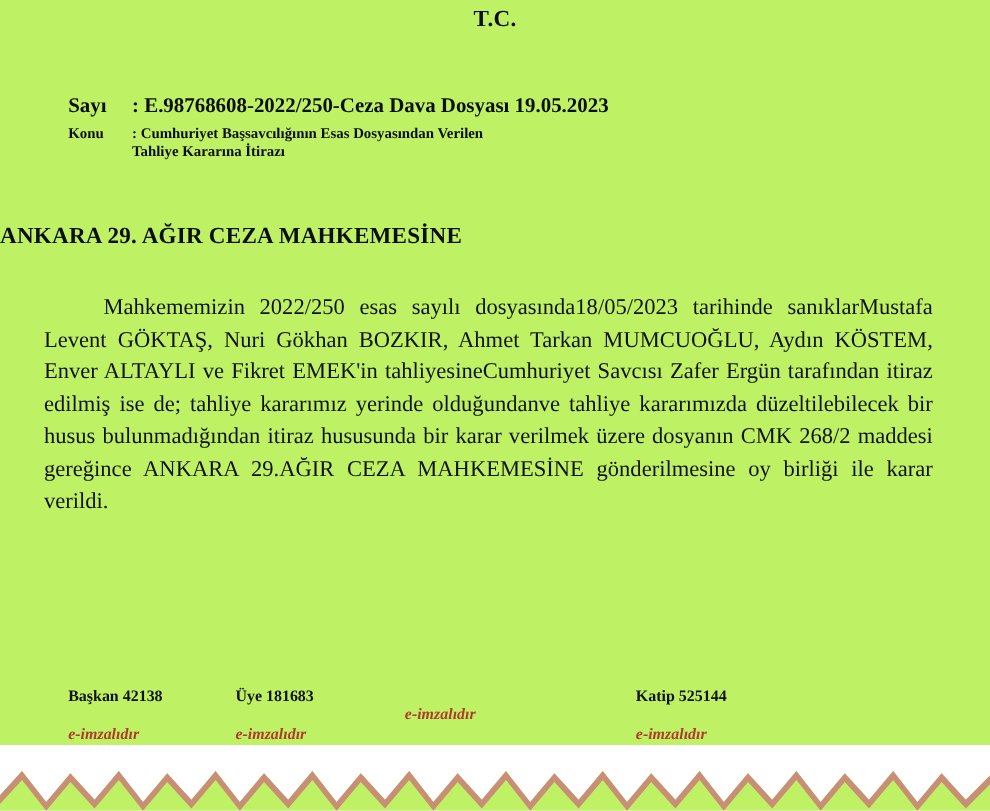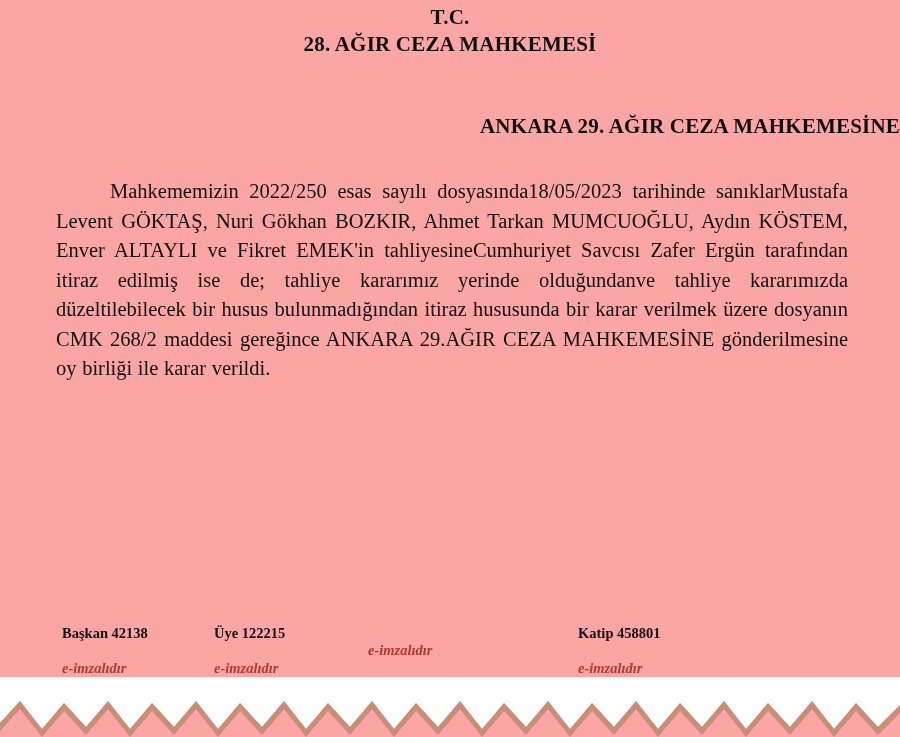--- a/index.html
+++ b/index.html
@@ -12,21 +12,21 @@
     background: #ffffff;
     font-family: "Liberation Serif", serif;
     overflow: hidden;
     position: relative;
   }
 
   .page {
     position: relative;
     width: 900px;
     height: 737px;
-    background: #fca5a5;
+    background: #bef264;
     box-sizing: border-box;
   }
 
   
   .header {
     text-align: center;
     padding-top: 4px;
   }
   .header-line {
     font-weight: bold;
@@ -81,32 +81,32 @@
     font-weight: bold;
     color: #0d0d0d;
     line-height: 17px;
   }
   .konu-line2 {
     display: block;
   }
 
   
   .addressee {
-    text-align: right;
+    text-align: left;
     font-size: 21px;
     font-weight: bold;
     color: #0d0d0d;
     margin-top: 56px;
     letter-spacing: 0.2px;
   }
 
   
   .body-text {
     margin-top: 38px;
-    padding-left: 56px;
+    padding-left: 40px;
     padding-right: 52px;
     font-size: 20.5px;
     line-height: 29.5px;
     text-align: justify;
     text-indent: 54px;
     color: #111111;
     word-spacing: 0.5px;
   }
 
   
@@ -150,42 +150,54 @@
     pointer-events: none;
   }
 </style>
 </head>
 <body>
 
 <div class="page">
 
   <div class="header">
     <div class="header-line header-tc">T.C.</div>
-    <div class="header-line header-court">28. AĞIR CEZA MAHKEMESİ</div>
-  </div>
-
+  </div>
+
+  <div class="meta">
+    <div class="meta-row meta-row-sayi">
+      <span class="meta-key">Sayı</span>
+      <span class="meta-val">: E.98768608-2022/250-Ceza Dava Dosyası  19.05.2023</span>
+    </div>
+    <div class="meta-row meta-row-konu">
+      <span class="meta-key">Konu</span>
+      <span class="meta-val">
+        <span>: Cumhuriyet Başsavcılığının Esas Dosyasından Verilen</span>
+        <span class="konu-line2">Tahliye Kararına İtirazı</span>
+      </span>
+    </div>
+  </div>
 
   <div class="addressee">ANKARA 29. AĞIR CEZA MAHKEMESİNE</div>
 
   <div class="body-text">Mahkememizin 2022/250 esas sayılı dosyasında18/05/2023 tarihinde sanıklarMustafa Levent GÖKTAŞ, Nuri Gökhan BOZKIR, Ahmet Tarkan MUMCUOĞLU, Aydın KÖSTEM, Enver ALTAYLI ve Fikret EMEK'in tahliyesineCumhuriyet Savcısı Zafer Ergün tarafından itiraz edilmiş ise de; tahliye kararımız yerinde olduğundanve tahliye kararımızda düzeltilebilecek bir husus bulunmadığından itiraz hususunda bir karar verilmek üzere dosyanın CMK 268/2 maddesi gereğince ANKARA 29.AĞIR CEZA MAHKEMESİNE gönderilmesine oy birliği ile karar verildi.</div>
 
   <div class="signatures">
     <div class="sig sig-1">
       <div class="sig-title">Başkan 42138</div>
       <div class="sig-esign">e-imzalıdır</div>
     </div>
     <div class="sig sig-2">
-      <div class="sig-title">Üye 122215</div>
+      <div class="sig-title">Üye 181683</div>
       <div class="sig-esign">e-imzalıdır</div>
     </div>
     <div class="sig sig-3">
       <div class="sig-esign">e-imzalıdır</div>
     </div>
     <div class="sig sig-4">
-      <div class="sig-title">Katip 458801</div>
+      <div class="sig-title">Katip 525144</div>
       <div class="sig-esign">e-imzalıdır</div>
     </div>
   </div>
 
   <div class="torn">
     <svg width="900" height="60" viewBox="0 0 900 60" preserveAspectRatio="none">
       <path d="M0,0 L900,0 L900,28
                L878,50 L856,26 L834,52 L812,24 L790,50 L768,26 L746,52 L724,24
                L702,50 L680,26 L658,52 L636,24 L614,50 L592,26 L570,52 L548,24
                L526,50 L504,26 L482,52 L460,24 L438,50 L416,26 L394,52 L372,24

